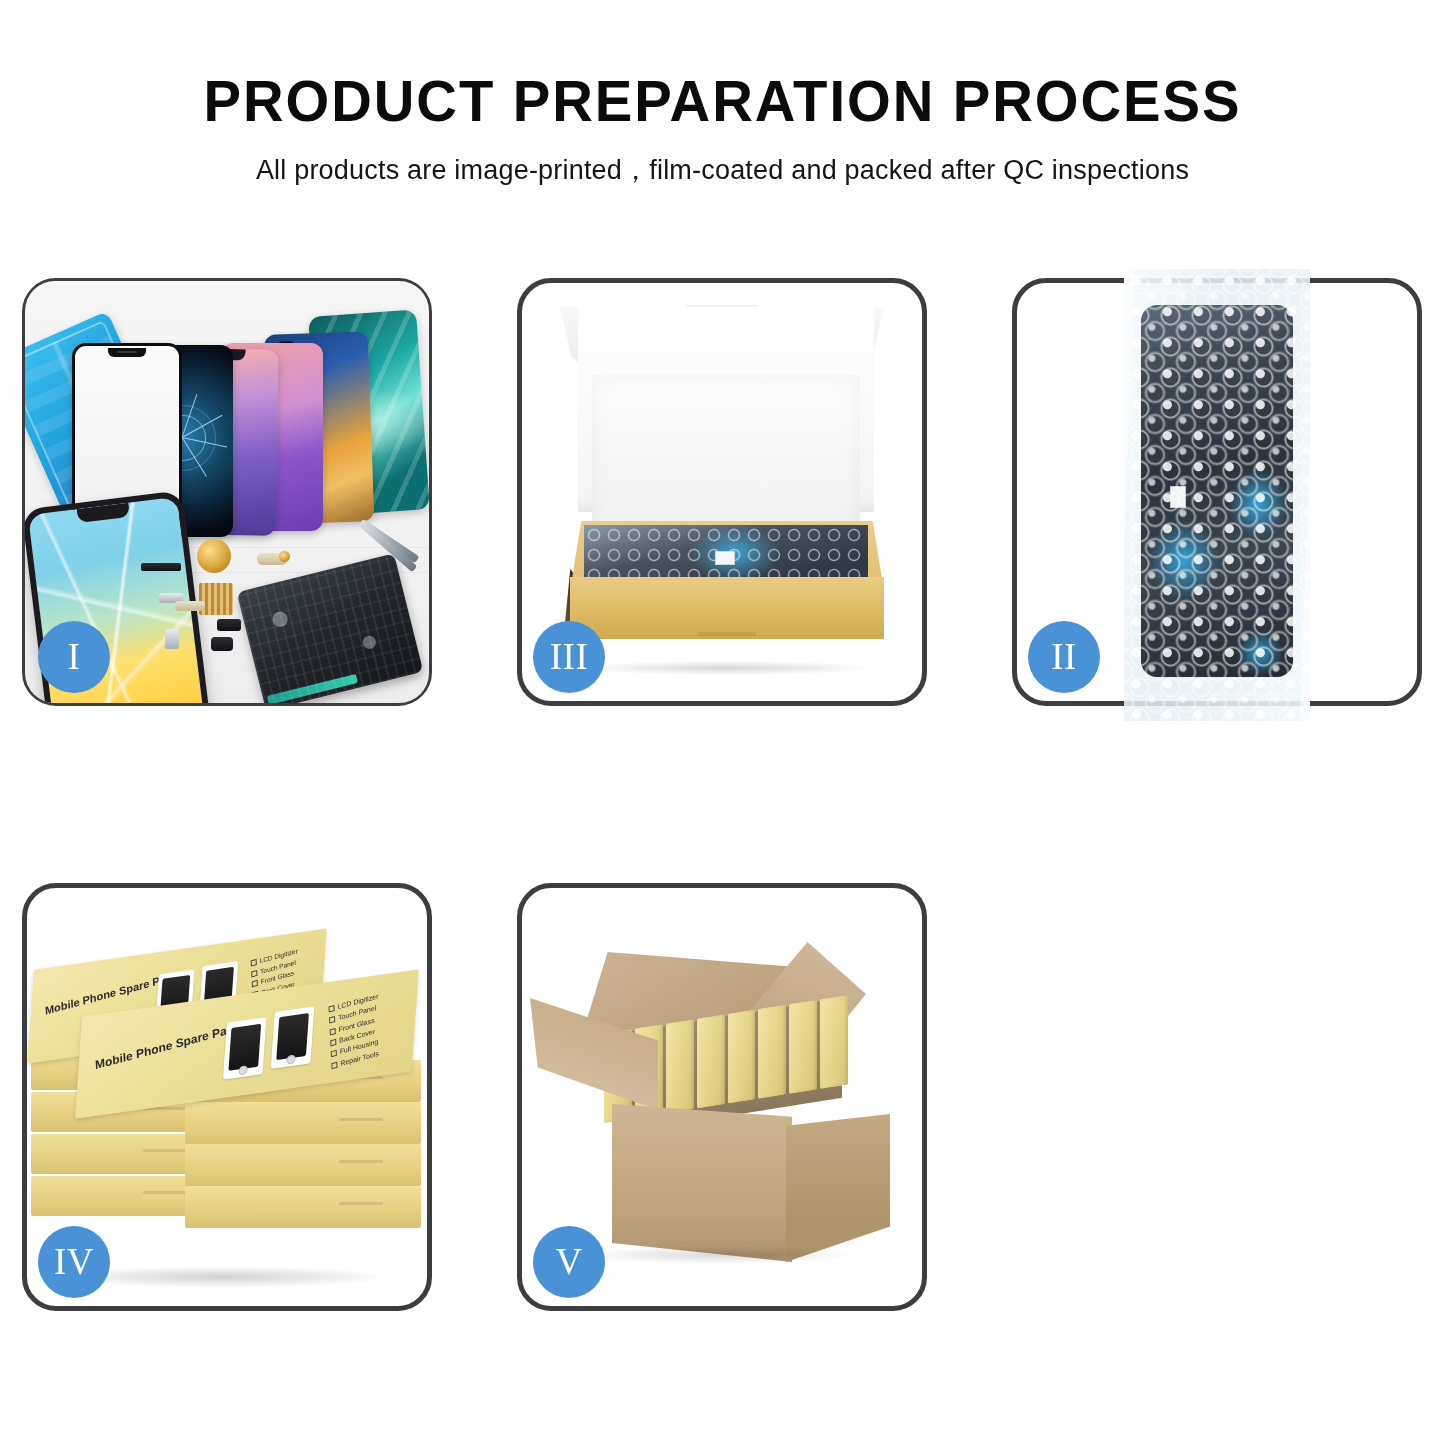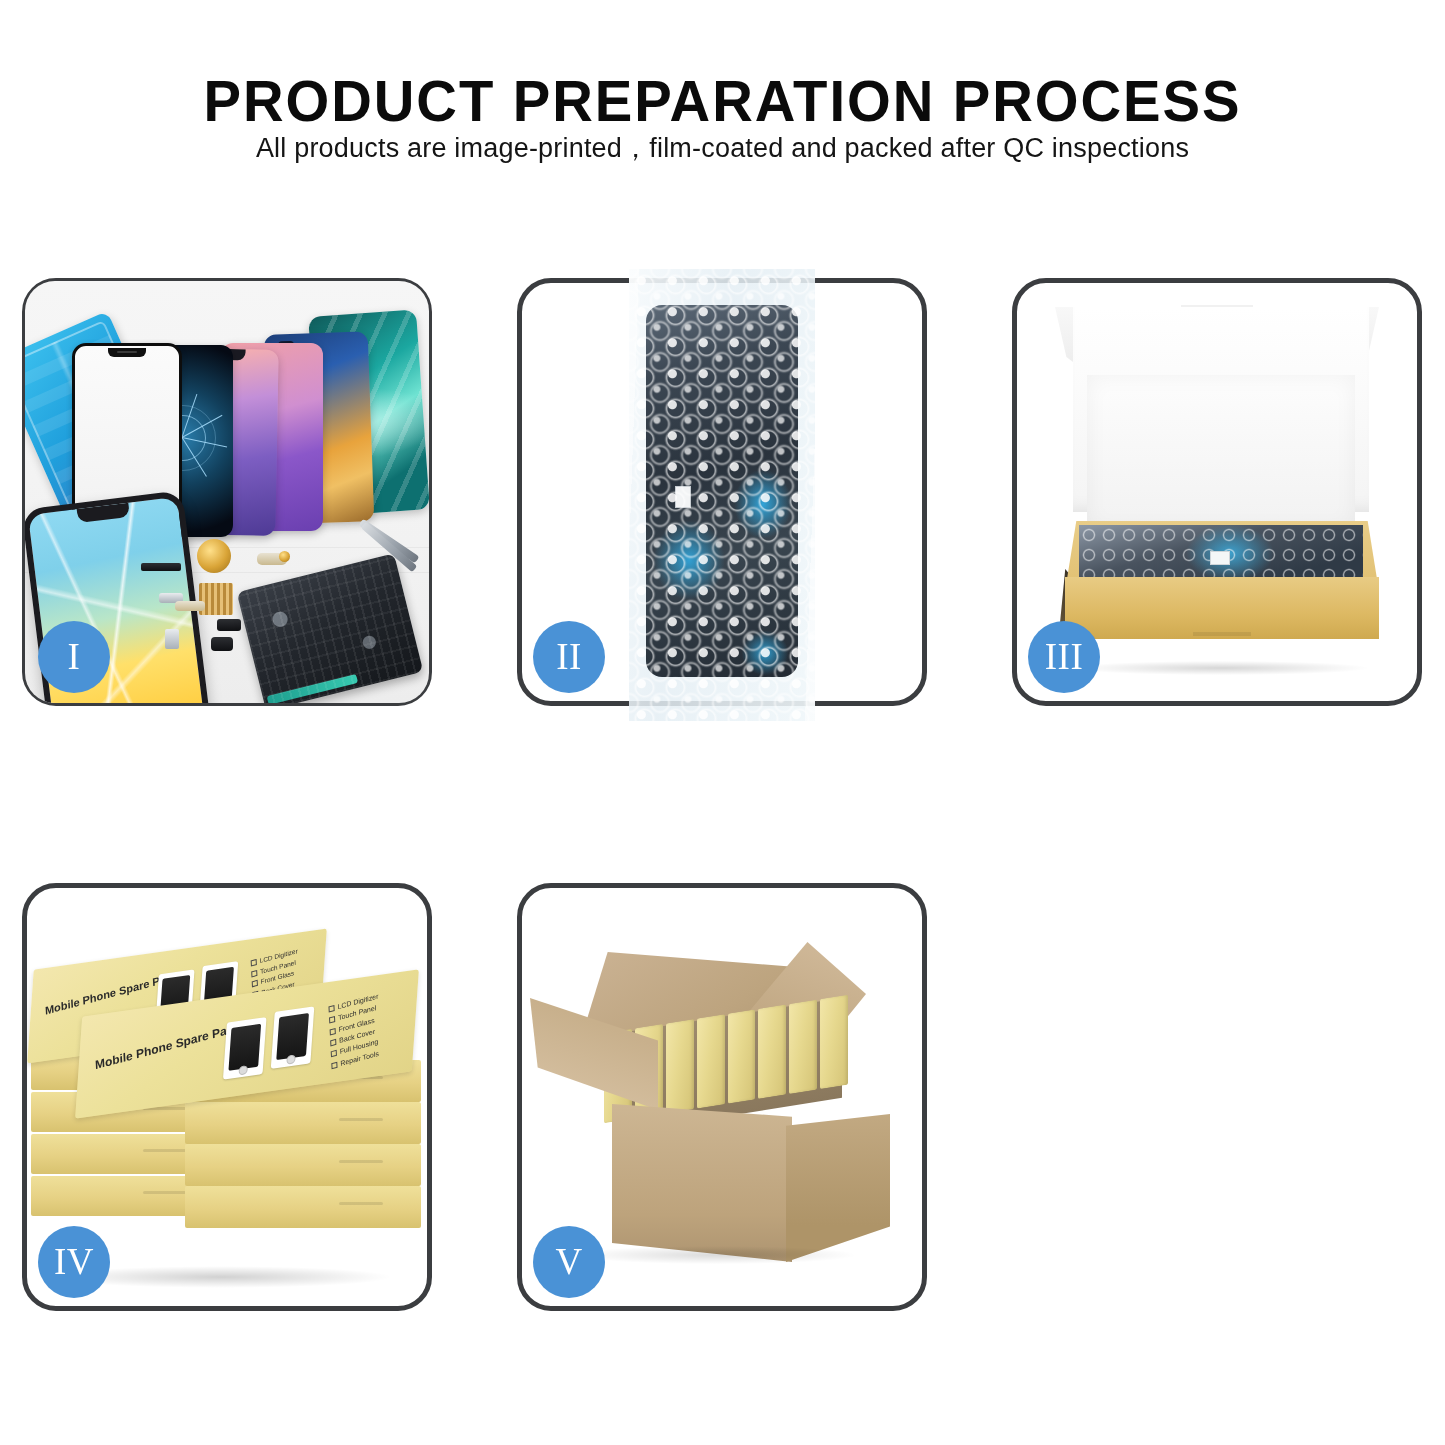--- a/index.html
+++ b/index.html
@@ -24,20 +24,21 @@
     font-family: "Liberation Sans", sans-serif;
     font-size: 58px;
     font-weight: 600;
     letter-spacing: 2.0px;
     color: #0b0b0b;
     line-height: 1.0;
     transform: scaleX(0.97);
     white-space: nowrap;
   }
   .subtitle {
+    margin-top: 22px;
     font-size: 27px;
     font-weight: 400;
     color: #151515;
     letter-spacing: 0.2px;
     white-space: nowrap;
   }
 
   
   .grid {
     position: absolute;
@@ -619,56 +620,56 @@
 
       <div class="p1-board">
         <span class="teal"></span>
       </div>
       <div class="p1-tweez"></div>
       <div class="p1-tweez p1-tweez2"></div>
     </div>
     <div class="badge">I</div>
   </div>
 
-  <div class="panel bleed">
-    <div class="panel-stage">
-      <div class="p2-wrap">
-        <div class="p2-core">
-          <span class="blue1"></span>
-          <span class="blue2"></span>
-          <span class="blue3"></span>
-        </div>
-        <div class="p2-label"></div>
-        <div class="bubbles"></div>
-        <div class="bubbles sheen"></div>
-        <div class="p2-film"></div>
-      </div>
-    </div>
-    <div class="badge">II</div>
-  </div>
-
   <div class="panel">
     <div class="panel-stage">
       <div class="p3-lid-wing-l"></div>
       <div class="p3-lid-wing-r"></div>
       <div class="p3-lid-tab"></div>
       <div class="p3-lid"></div>
       <div class="p3-inner-paper"></div>
       <div class="p3-edge-l"></div>
       <div class="p3-edge-r"></div>
       <div class="p3-tray-top"></div>
       <div class="p3-content">
         <span class="cblue"></span>
         <span class="cb"></span>
         <span class="clabel"></span>
       </div>
       <div class="p3-box-front"></div>
       <div class="p3-shadow"></div>
     </div>
     <div class="badge">III</div>
+  </div>
+
+  <div class="panel bleed">
+    <div class="panel-stage">
+      <div class="p2-wrap">
+        <div class="p2-core">
+          <span class="blue1"></span>
+          <span class="blue2"></span>
+          <span class="blue3"></span>
+        </div>
+        <div class="p2-label"></div>
+        <div class="bubbles"></div>
+        <div class="bubbles sheen"></div>
+        <div class="p2-film"></div>
+      </div>
+    </div>
+    <div class="badge">II</div>
   </div>
 
   <div class="panel">
     <div class="panel-stage">
       <div class="p4">
 
         <div class="stk stk-l" style="top:290px;">
             <span class="nick"></span>
           </div>
         <div class="stk stk-l" style="top:248px;">

